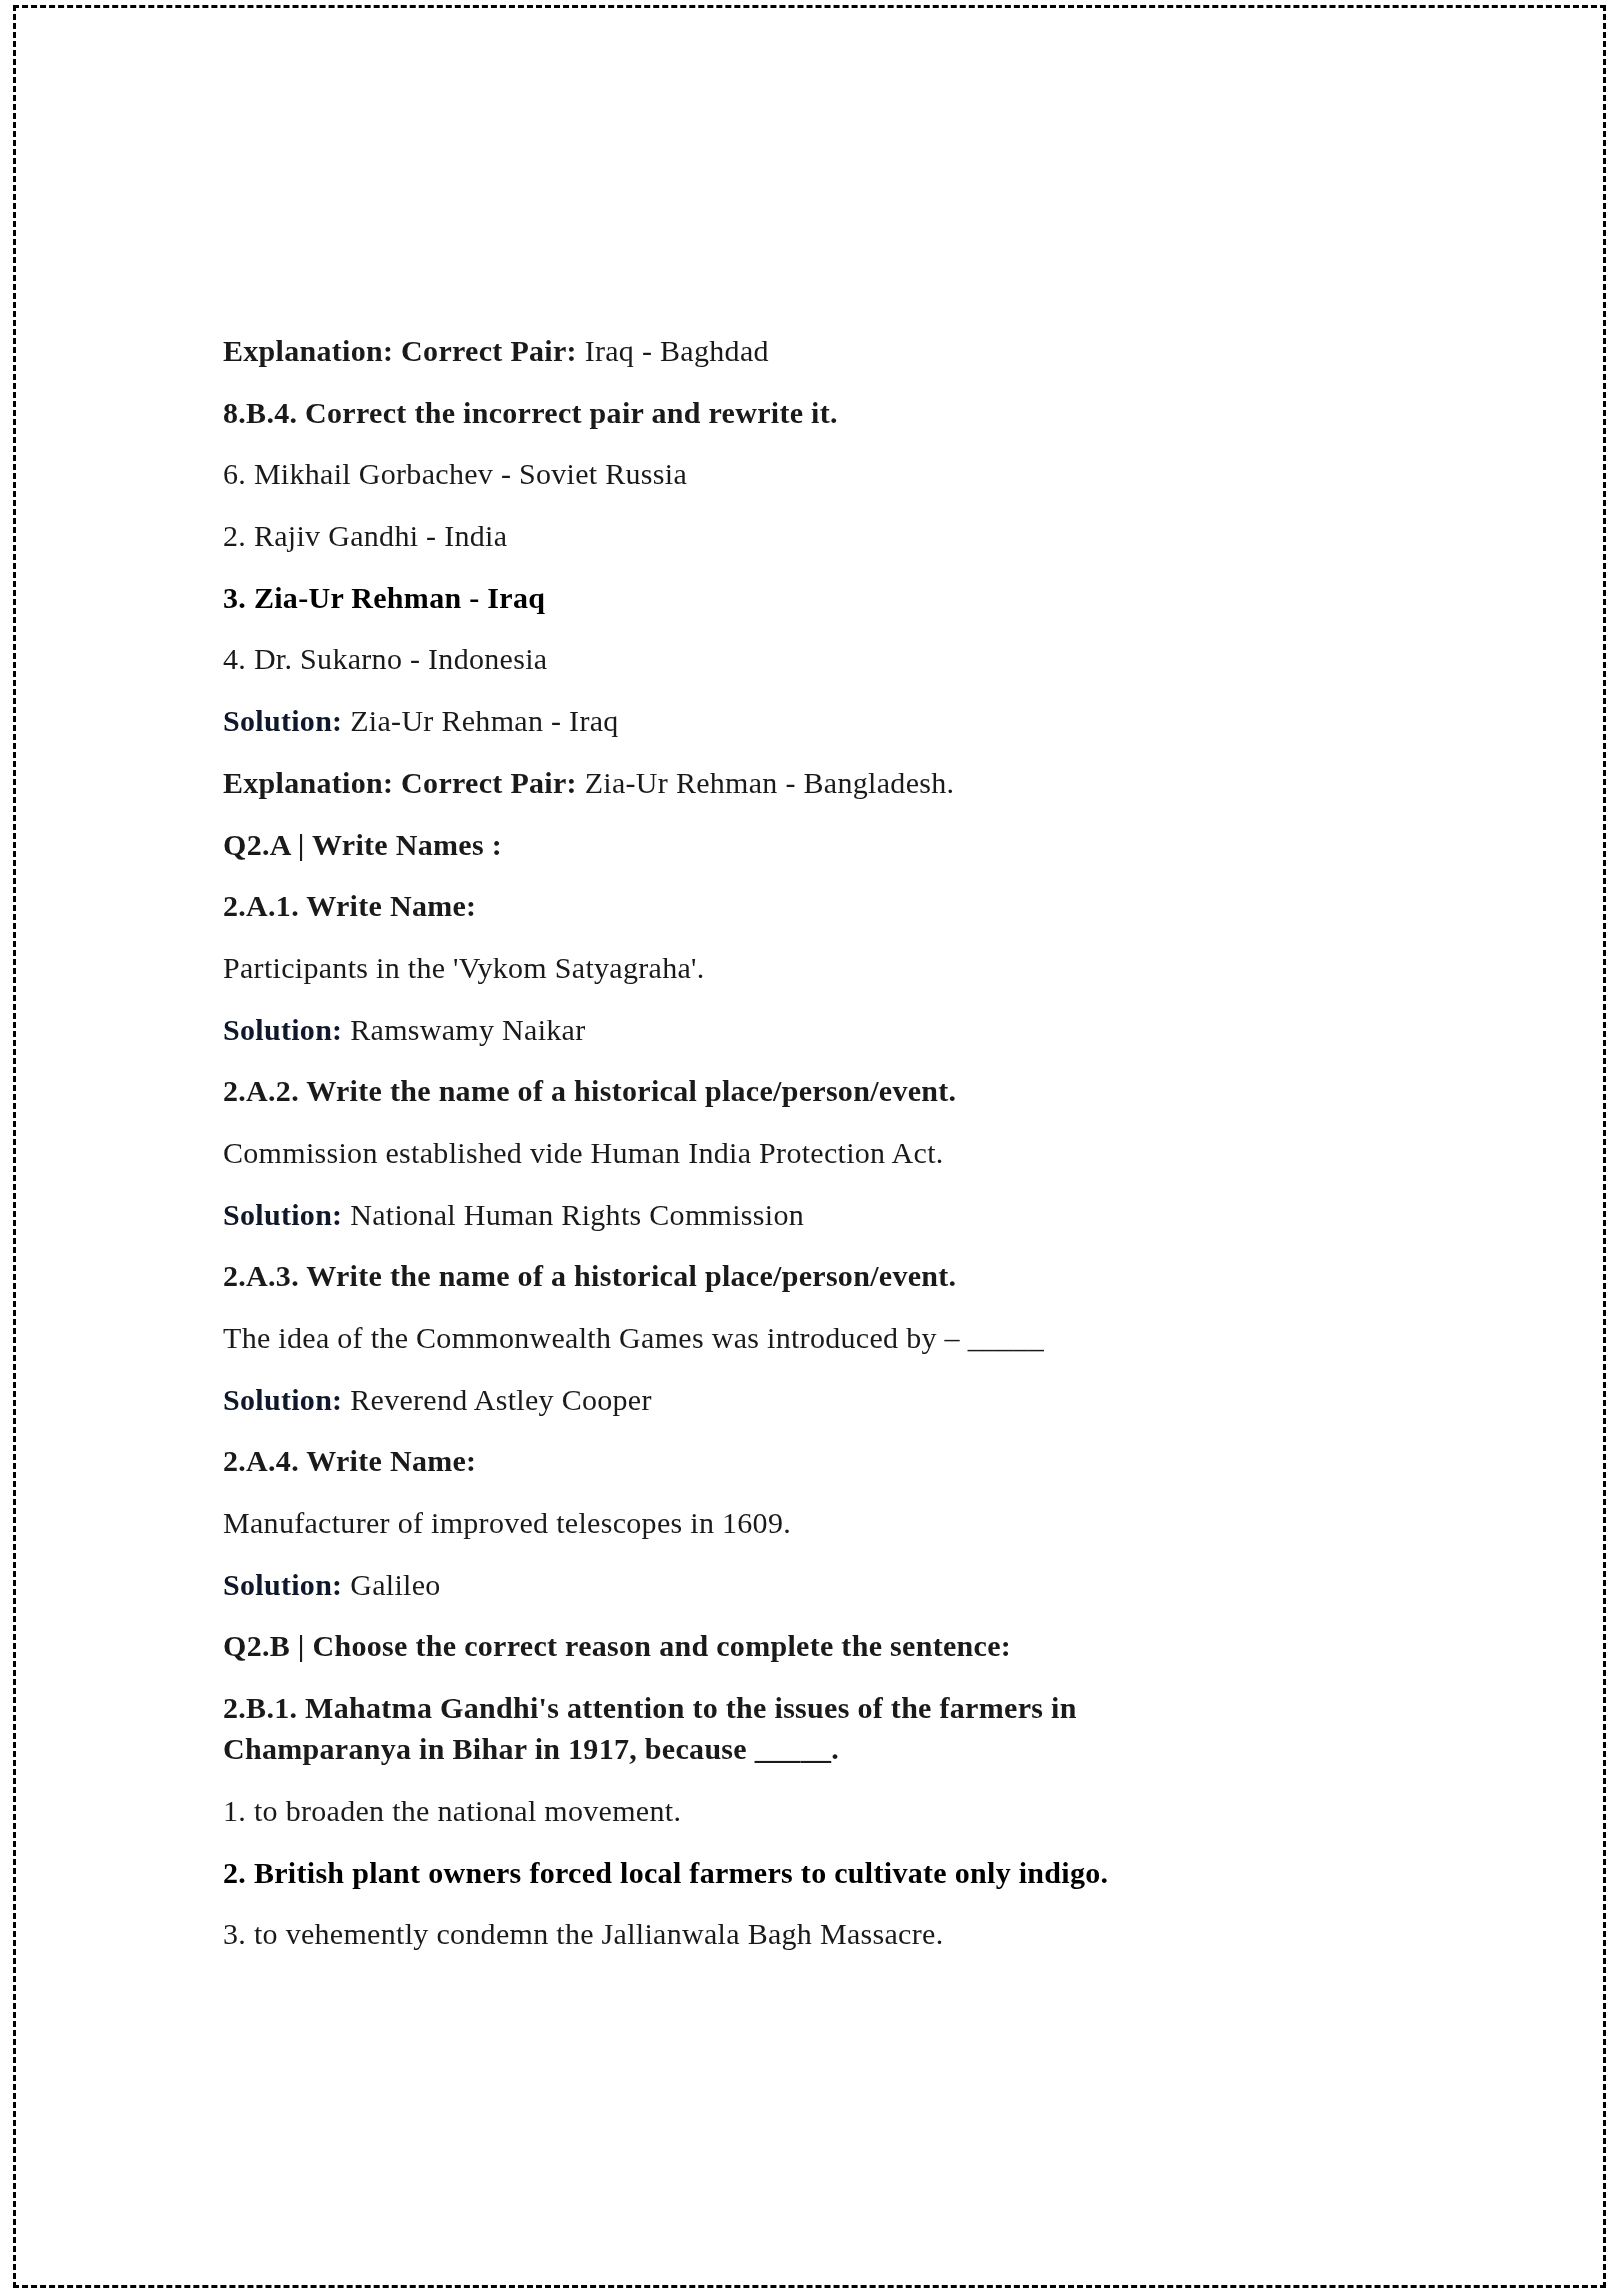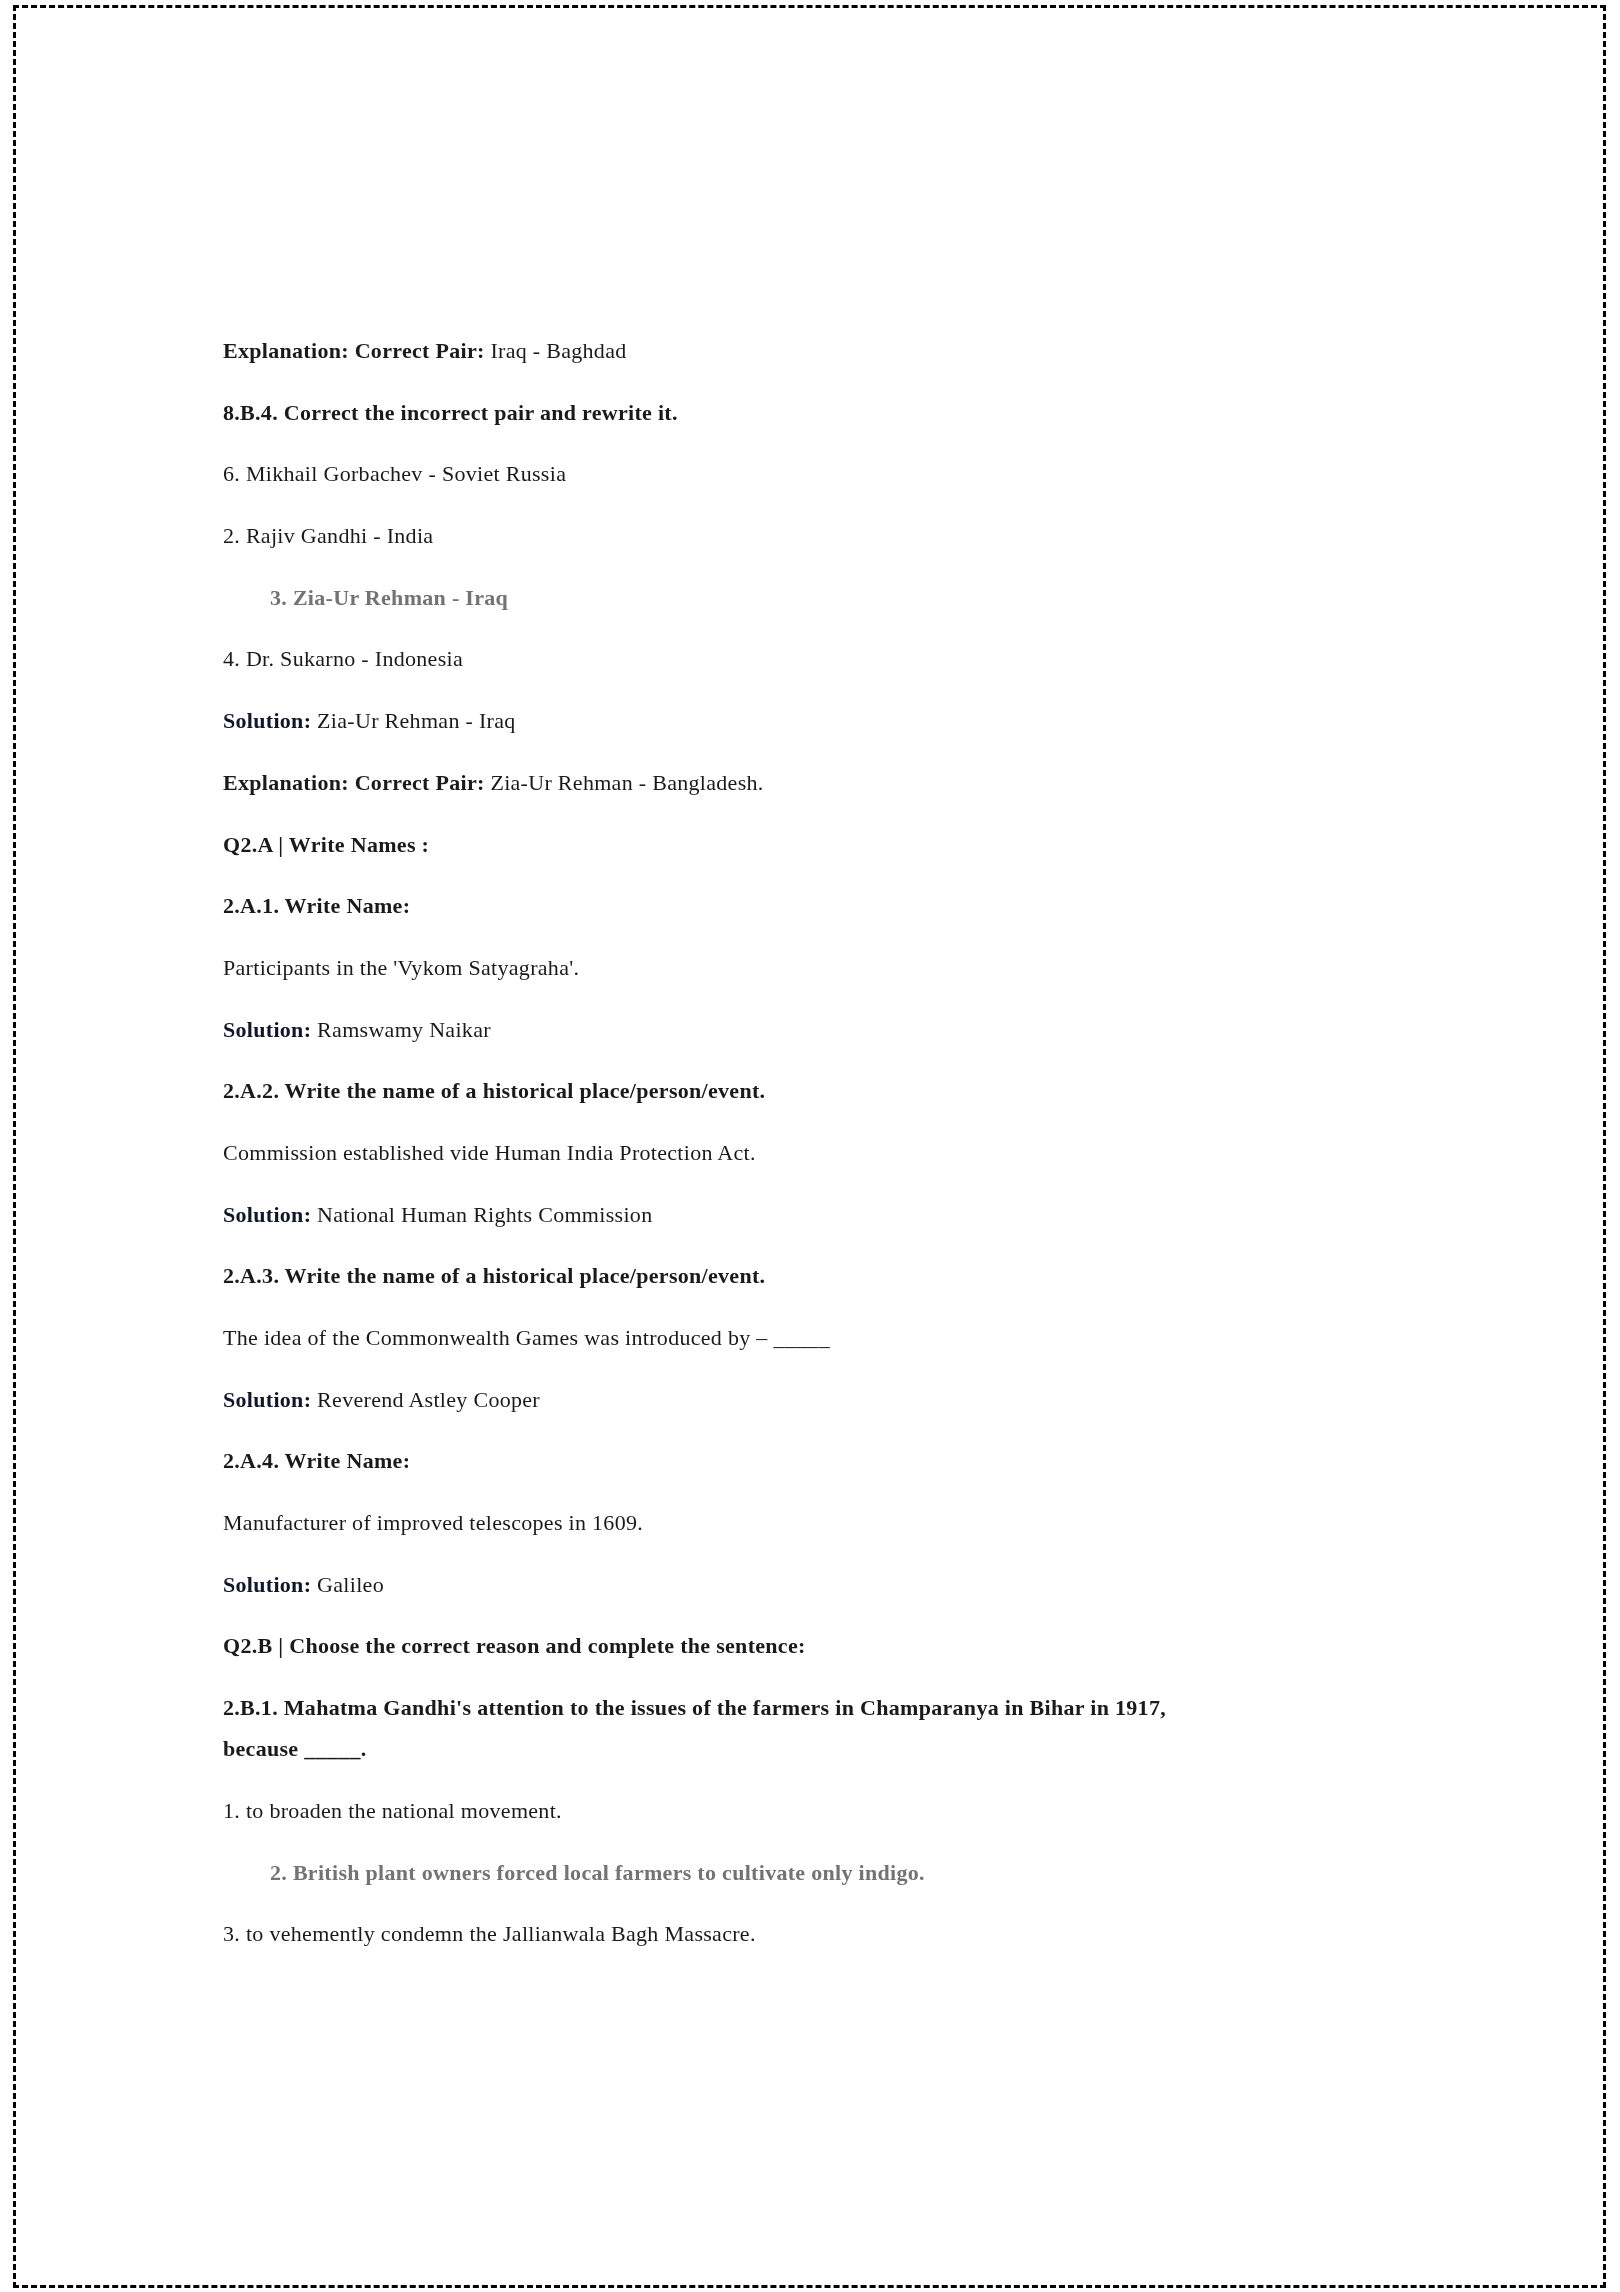--- a/index.html
+++ b/index.html
@@ -21,31 +21,31 @@
     top: 4.9px;
     width: 1587px;
     height: 2277px;
     border: 3.9px dashed #000000;
   }
   .content {
     position: absolute;
     left: 223px;
     top: 330px;
     width: 1078px;
-    font-size: 22px;
+    font-size: 30px;
     letter-spacing: 0.3px;
   }
   .para {
     margin: 0 0 20.7px 0;
     line-height: 41px;
     white-space: nowrap;
   }
   .para.wrap { white-space: normal; width: 980px; }
   .bold { font-weight: bold; }
-  .green { color: #737373; font-weight: bold; margin-left: 47px; }
+  .green { color: #000000; font-weight: bold; }
   .red { color: #0f172a; font-weight: bold; }
 </style>
 </head>
 <body>
 
 <div class="page-border"></div>
 
 <div class="content">
 
   <p class="para">

